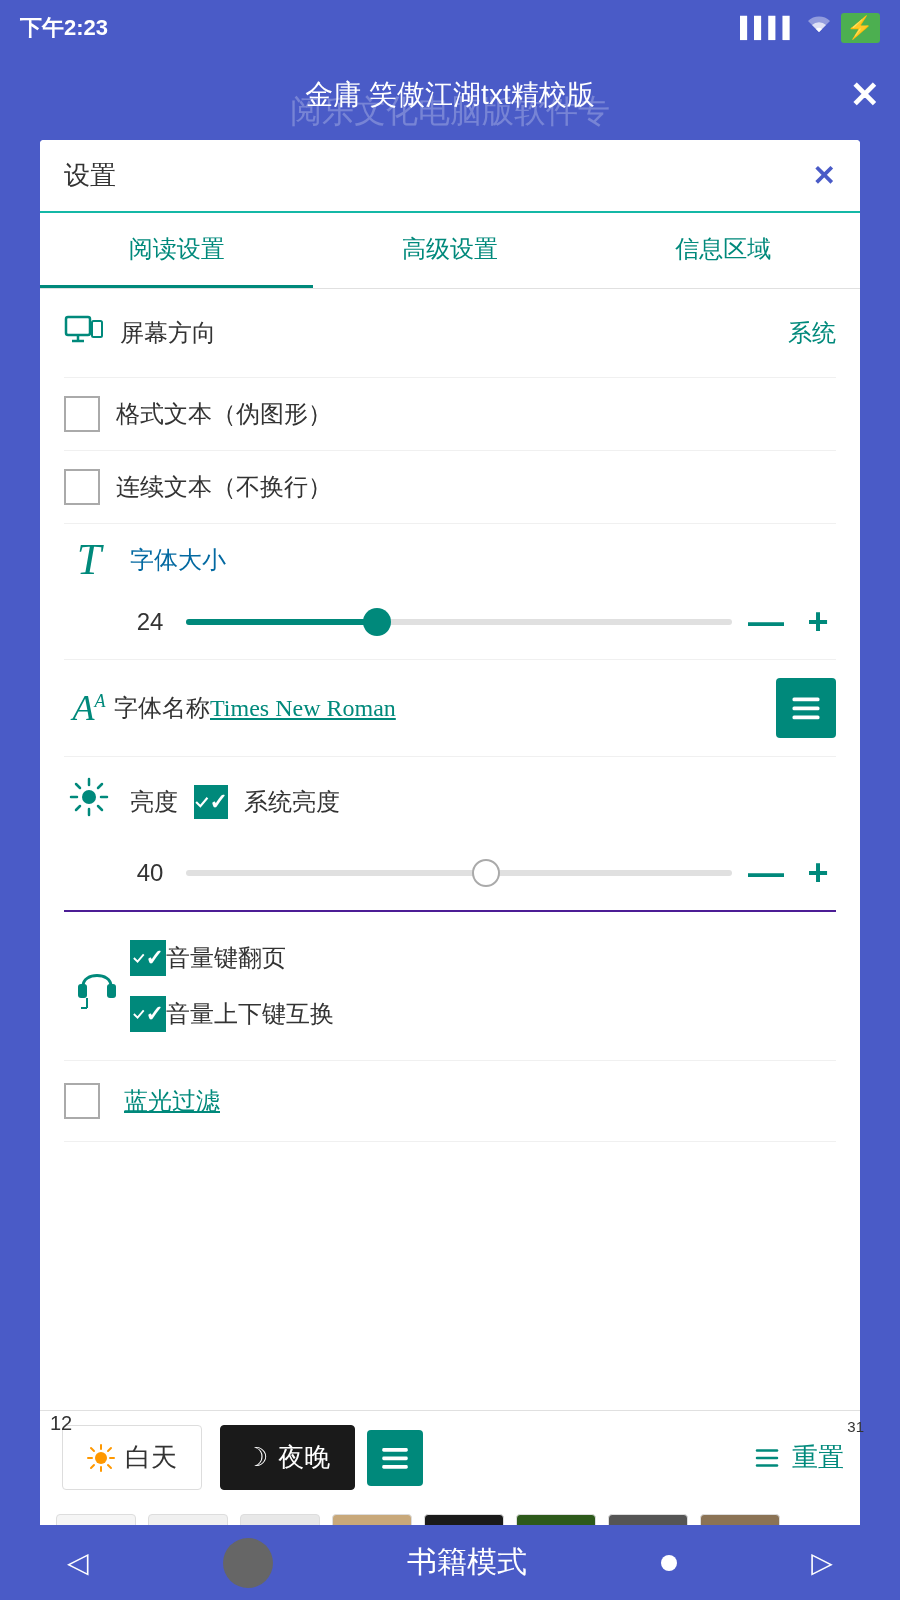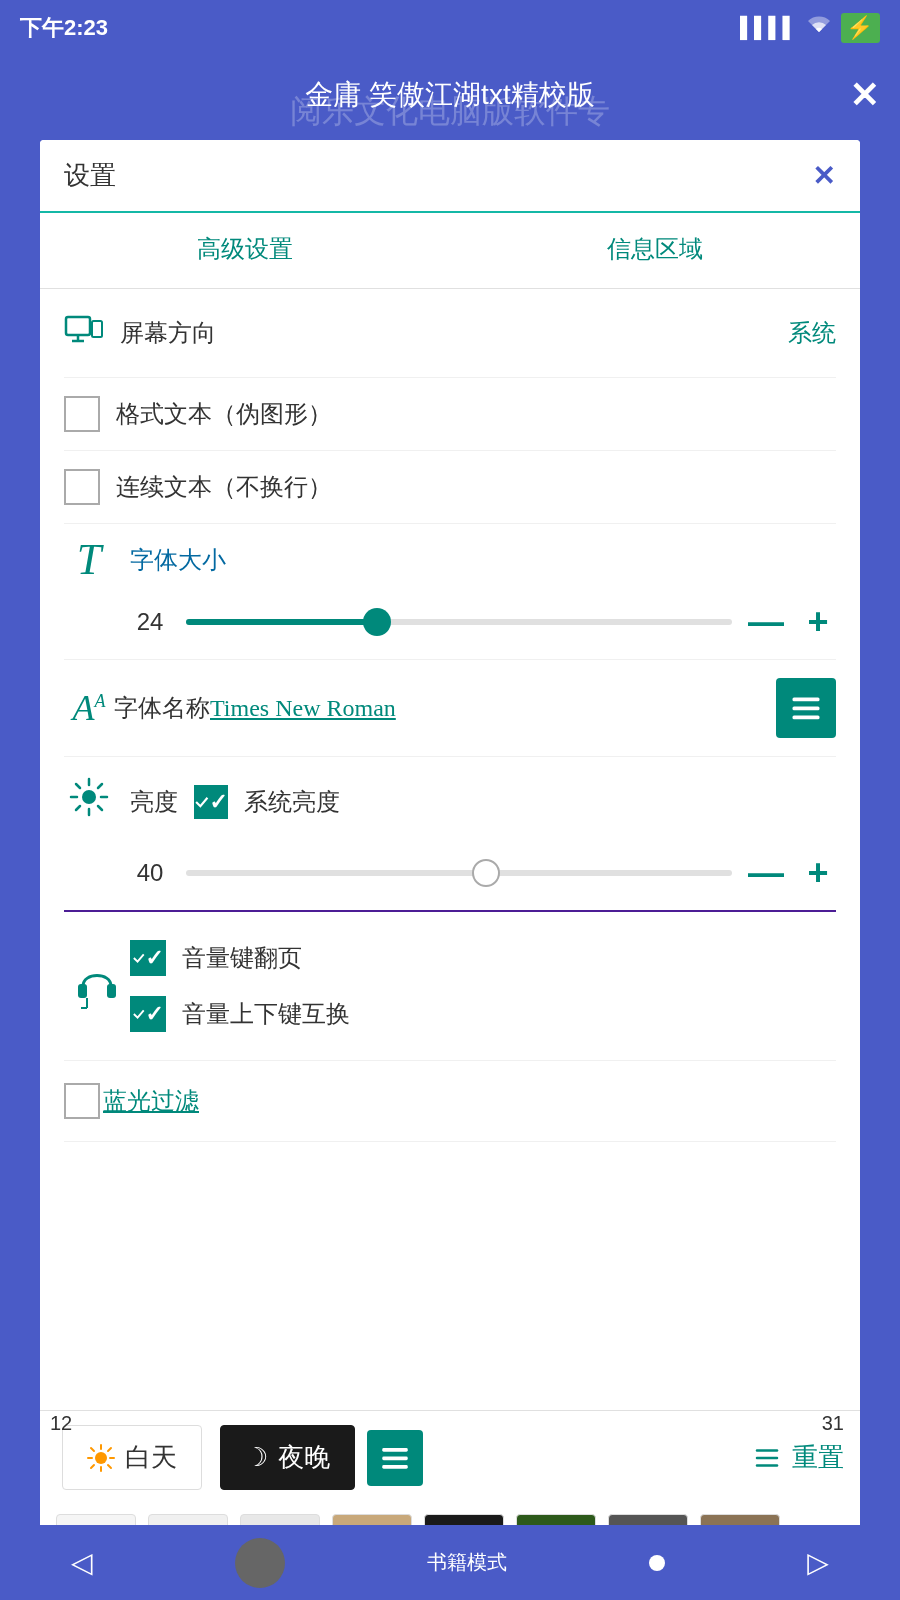--- a/index.html
+++ b/index.html
@@ -326,30 +326,30 @@
       display: flex;
       align-items: center;
       justify-content: center;
     }
     .volume-checkboxes {
       flex: 1;
     }
     .volume-check-row {
       display: flex;
       align-items: center;
-      gap: 16px;
+      gap: 0;
       padding: 10px 0;
     }
 
     
     .blue-light-row {
       display: flex;
       align-items: center;
       padding: 22px 0;
-      gap: 3px;
+      gap: 24px;
       border-bottom: 1px solid #f0f0f0;
       font-family: Liberation Mono, monospace;
     }
     .blue-light-label {
       color: #00897b;
       font-size: 24px;
       text-decoration: underline;
       cursor: pointer;
     }
 
@@ -455,20 +455,23 @@
 <div class="watermark">阅乐文化电脑版软件专</div>
 
 <div class="dialog">
 
   <div class="dialog-header">
     <span class="title">设置</span>
     <span class="close-x">✕</span>
   </div>
 
   <div class="tabs">
+    <div class="tab active">
+      <span>阅读设置</span>
+    </div>
     <div class="tab">
       <span>高级设置</span>
     </div>
     <div class="tab">
       <span>信息区域</span>
     </div>
   </div>
 
   <div class="content">
 
@@ -647,23 +650,23 @@
       <div class="color-chip" style="background:#1a1a1a;color:white;font-weight:bold;">A</div>
       <div class="color-chip" style="background:#2d5a1b;color:white;font-weight:bold;">B</div>
       <div class="color-chip" style="background:#555555;color:white;font-weight:bold;">C</div>
       <div class="color-chip" style="background:#8b7355;"></div>
     </div>
   </div>
 
 </div>
 
 <div style="position:absolute;bottom:165px;left:50px;color:#333;font-size:20px;z-index:2;">12</div>
-<div style="position:absolute;bottom:165px;right:56px;color:#333;font-size:20px;z-index:2;">31</div>
+<div style="position:absolute;bottom:165px;right:36px;color:#333;font-size:15px;z-index:2;">31</div>
 
 <div style="position:absolute;bottom:0;left:0;right:0;height:75px;background:#4a5bc7;display:flex;align-items:center;justify-content:space-around;z-index:10;">
   <div style="color:white;font-size:28px;">◁</div>
   <div style="width:50px;height:50px;background:#666;border-radius:50%;"></div>
-  <div style="color:white;font-size:20px;text-align:center;">
+  <div style="color:white;font-size:30px;text-align:center;">
     <span>书籍模式</span>
   </div>
   <div style="width:16px;height:16px;background:white;border-radius:50%;"></div>
   <div style="color:white;font-size:28px;">▷</div>
 </div>
 
 </body></html>

